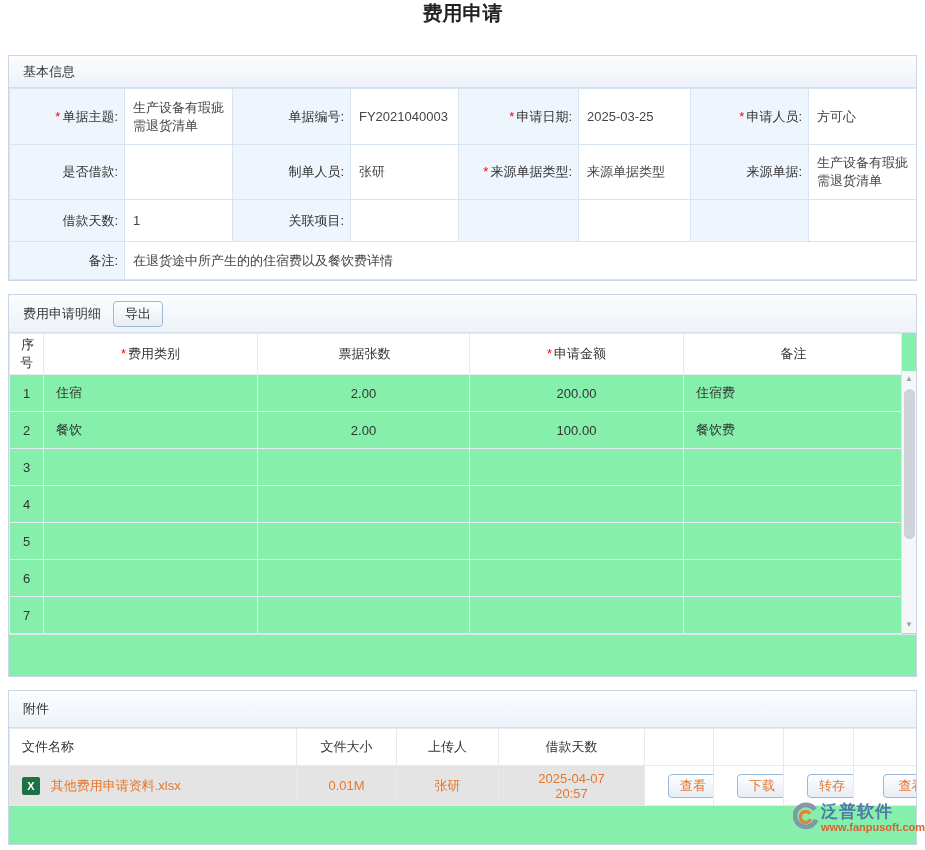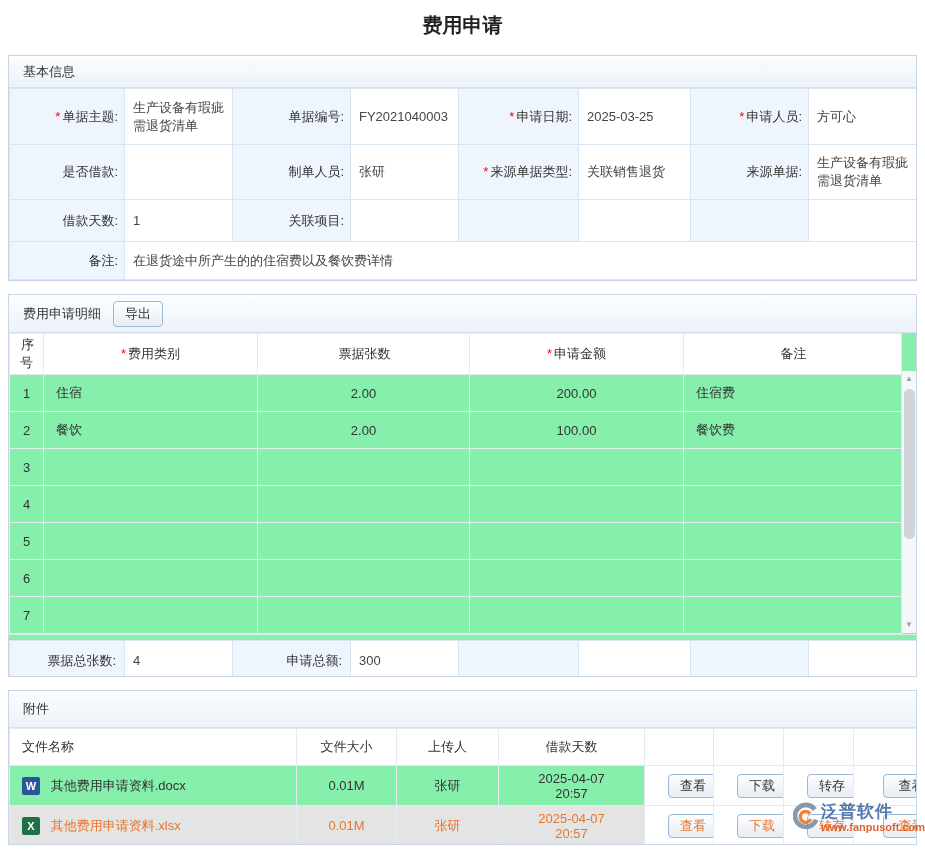--- a/index.html
+++ b/index.html
@@ -1,20 +1,20 @@
 <!DOCTYPE html>
 <html><head>
 <meta charset="utf-8">
 <style>
   * { margin:0; padding:0; box-sizing:border-box; }
   html,body { width:925px; height:850px; background:#fff;
     font-family:"Liberation Sans","DejaVu Sans",sans-serif; font-size:13px; color:#333; }
   body { position:relative; overflow:hidden; }
 
-  .page-title { position:absolute; top:12px; left:0; width:925px; text-align:center;
+  .page-title { position:absolute; top:0; left:0; width:925px; text-align:center;
     font-size:20px; font-weight:bold; color:#222; }
 
   .section { position:absolute; left:8px; width:909px; border:1px solid #c9d6e8; background:#86efac; overflow:hidden; }
   #sec-basic { top:55px; height:226px; }
   #sec-detail { top:294px; height:383px; }
   #sec-attach { top:690px; height:155px; }
 
   .sec-bar { background:linear-gradient(#fbfdfe,#edf2f9); border-bottom:1px solid #d5e0ec;
     padding-left:14px; color:#333; display:flex; align-items:center; }
   #sec-basic .sec-bar { height:32px; }
@@ -111,21 +111,21 @@
       <td class="val">2025-03-25</td>
       <td class="lbl"><span class="star">*</span><span>申请人员:</span></td>
       <td class="val">方可心</td>
     </tr>
     <tr style="height:55px">
       <td class="lbl"><span class="star"></span><span>是否借款:</span></td>
       <td class="val"></td>
       <td class="lbl"><span class="star"></span><span>制单人员:</span></td>
       <td class="val">张研</td>
       <td class="lbl"><span class="star">*</span><span>来源单据类型:</span></td>
-      <td class="val">关联销售退货</td>
+      <td class="val">来源单据类型</td>
       <td class="lbl"><span class="star"></span><span>来源单据:</span></td>
       <td class="val">生产设备有瑕疵需退货清单</td>
     </tr>
     <tr style="height:42px">
       <td class="lbl"><span class="star"></span><span>借款天数:</span></td>
       <td class="val">1</td>
       <td class="lbl"><span class="star"></span><span>关联项目:</span></td>
       <td class="val"></td>
       <td class="lbl"></td>
       <td class="val"></td>
@@ -214,44 +214,20 @@
       </tr>
     </tbody>
       </table>
     <div class="vscroll">
       <div class="vs-arrow">▲</div>
       <div class="vs-thumb"></div>
       <div class="vs-arrow vs-down">▼</div>
     </div>
   </div>
 
-  <table class="t-totals">
-    <colgroup>
-        <col style="width:115px">
-        <col style="width:108px">
-        <col style="width:118px">
-        <col style="width:108px">
-        <col style="width:120px">
-        <col style="width:112px">
-        <col style="width:118px">
-        <col style="width:108px">
-      </colgroup>
-    <tbody>
-        <tr>
-      <td class="lbl">票据总张数:</td>
-      <td class="val">4</td>
-      <td class="lbl">申请总额:</td>
-      <td class="val">300</td>
-      <td class="lbl"></td>
-      <td class="val"></td>
-      <td class="lbl"></td>
-      <td class="val"></td>
-    </tr>
-  </tbody>
-    </table>
 </div>
 
 <div class="section" id="sec-attach">
   <div class="sec-bar">
     <span>附件</span>
   </div>
   <table class="t-att">
     <colgroup>
         <col style="width:287px">
         <col style="width:100px">
@@ -266,33 +242,20 @@
         <tr class="hdr">
       <td class="td-name">文件名称</td>
       <td class="td-c">文件大小</td>
       <td class="td-c">上传人</td>
       <td class="td-c">借款天数</td>
       <td></td>
       <td></td>
       <td></td>
       <td></td>
     </tr>
-    <tr class="filerow">
-      <td class="td-name">
-        <span class="ficon word">W</span>
-        <span class="fname">其他费用申请资料.docx</span>
-      </td>
-      <td class="td-c">0.01M</td>
-      <td class="td-c">张研</td>
-      <td class="td-c">2025-04-07 20:57</td>
-      <td class="td-act"><span class="btn">查看</span></td>
-      <td class="td-act"><span class="btn">下载</span></td>
-      <td class="td-act"><span class="btn">转存</span></td>
-      <td class="td-act" style="text-align:left;"><span class="btn" style="width:70px;margin-left:6px;">查看日</span></td>
-    </tr>
     <tr class="filerow row-hl">
       <td class="td-name">
         <span class="ficon excel">X</span>
         <span class="fname">其他费用申请资料.xlsx</span>
       </td>
       <td class="td-c">0.01M</td>
       <td class="td-c">张研</td>
       <td class="td-c">2025-04-07 20:57</td>
       <td class="td-act"><span class="btn orange">查看</span></td>
       <td class="td-act"><span class="btn orange">下载</span></td>

